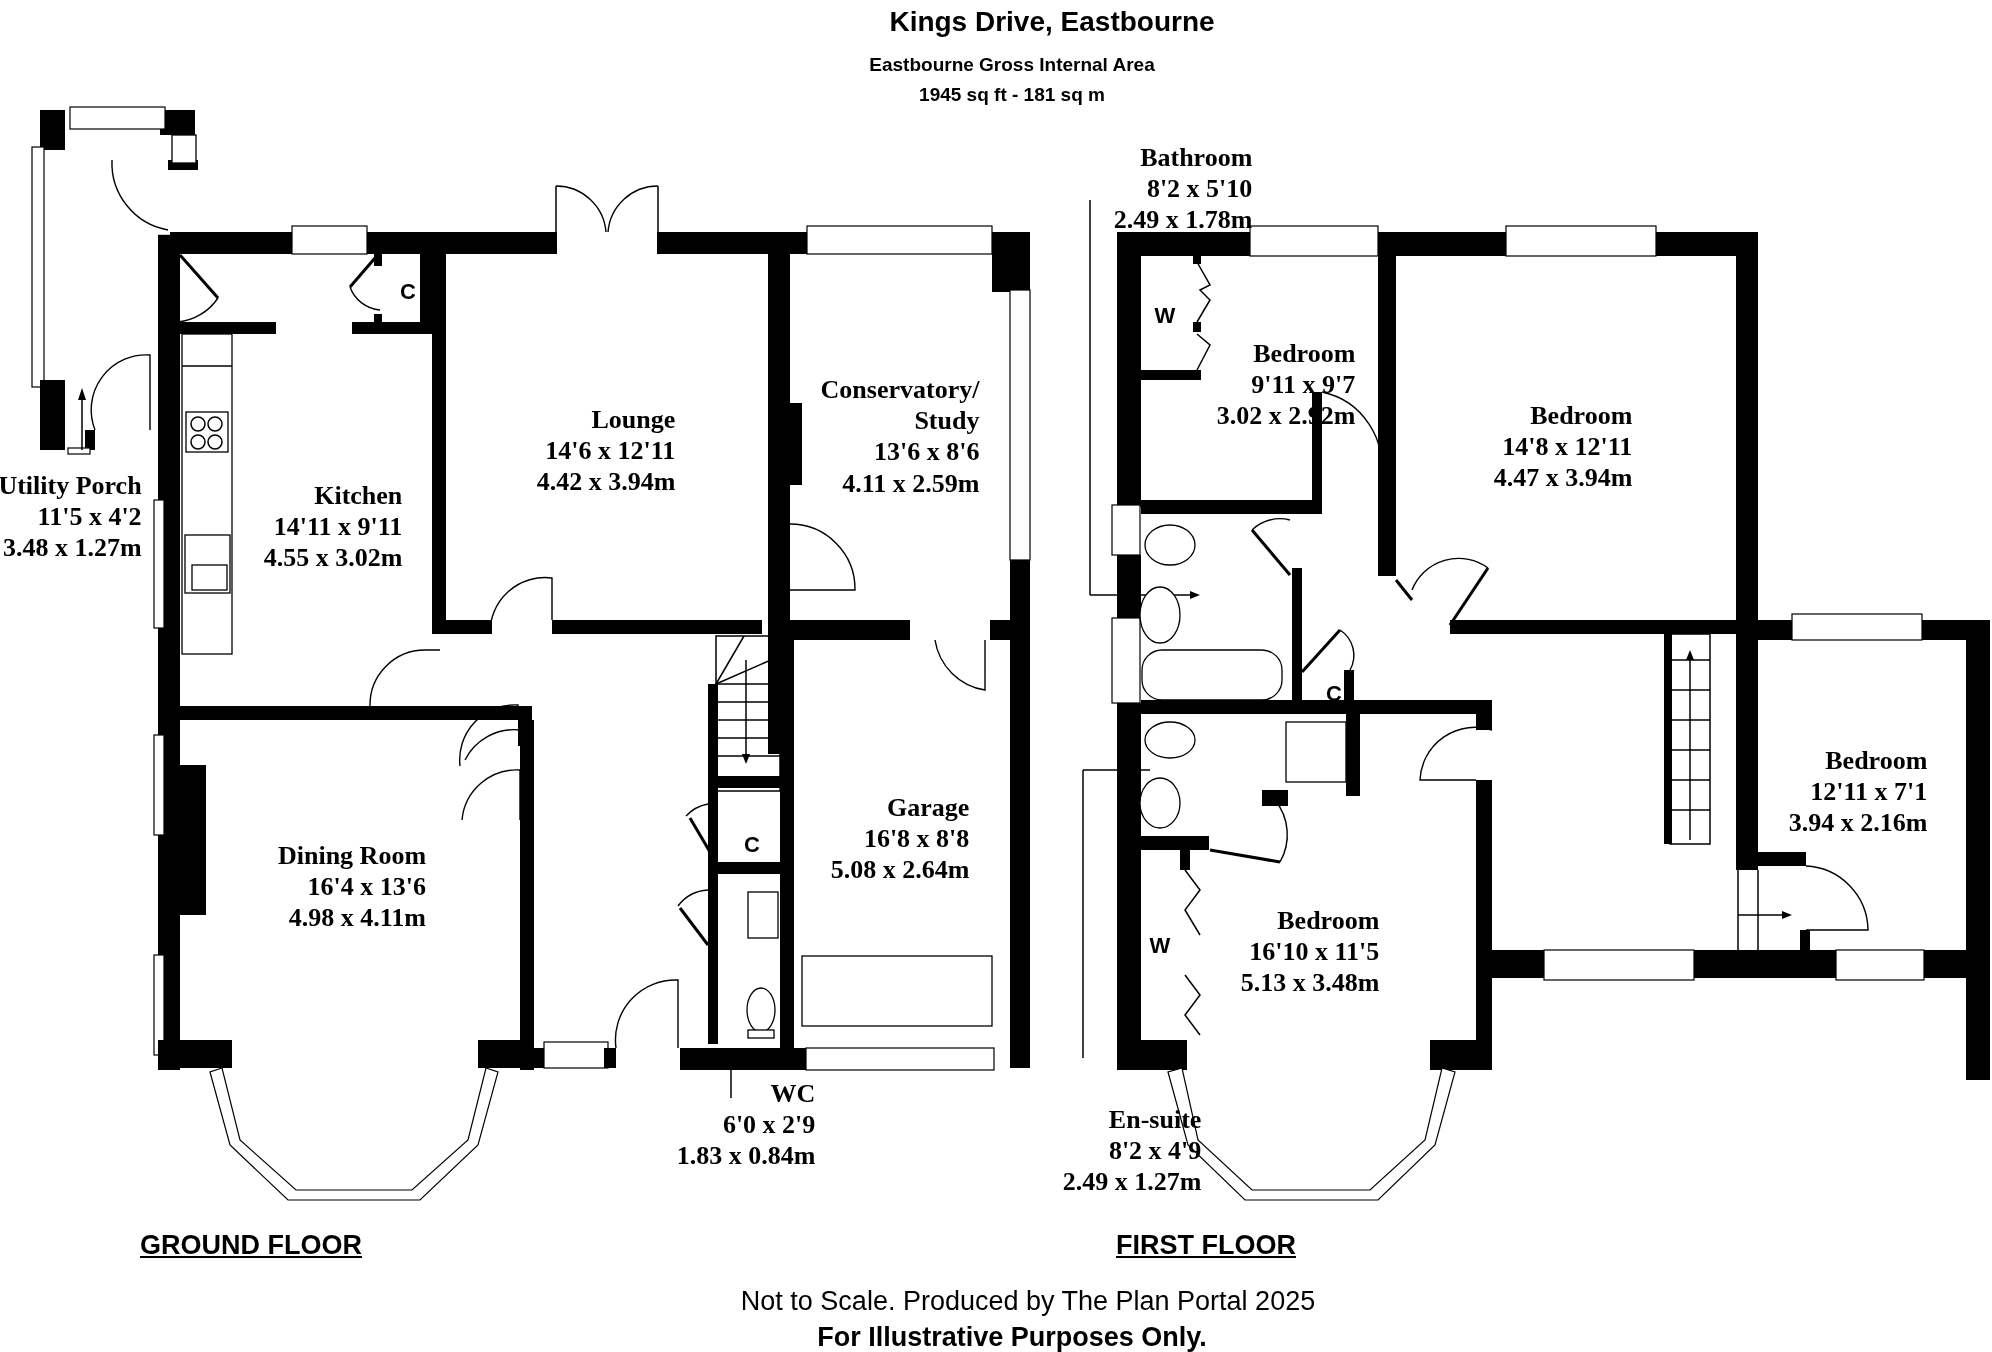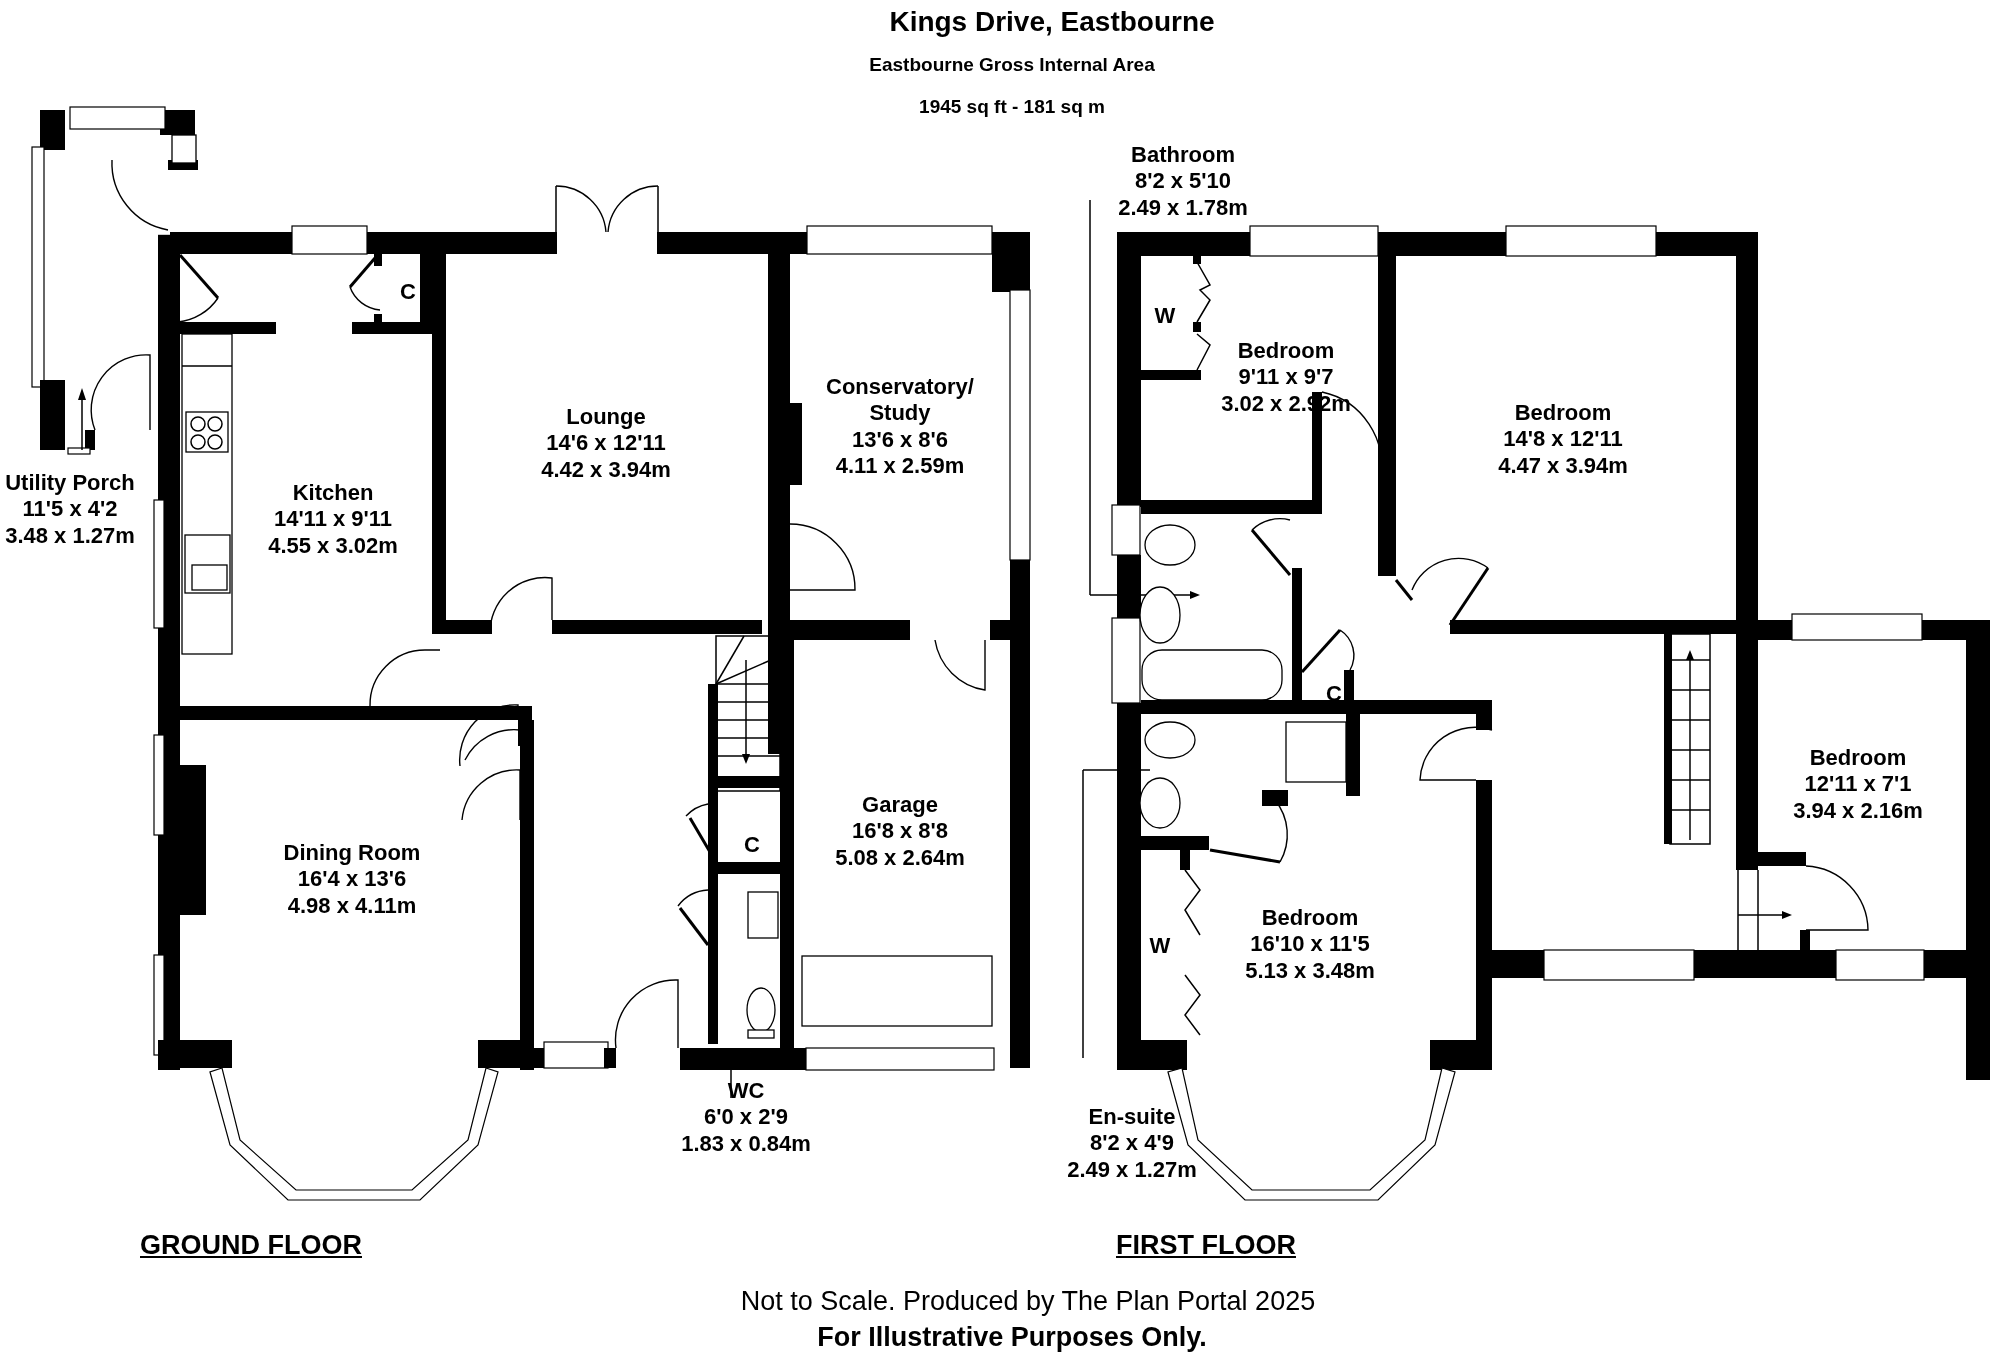--- a/index.html
+++ b/index.html
@@ -5,40 +5,40 @@
   html, body { margin: 0; padding: 0; background: #ffffff; }
   body { width: 1992px; height: 1352px; position: relative; overflow: hidden;
          font-family: "Liberation Sans", sans-serif; color: #000; }
   svg.plan { position: absolute; left: 0; top: 0; width: 1992px; height: 1352px; }
   .wall { fill: #000; }
   .thin { fill: none; stroke: #000; stroke-width: 1.5; }
   .win  { fill: #fff; stroke: #000; stroke-width: 1.2; }
   .fix  { fill: #fff; stroke: #000; stroke-width: 1.3; }
   .arc  { fill: none; stroke: #000; stroke-width: 1.4; }
   .door { stroke: #000; stroke-width: 3; }
-  .lbl { position: absolute; text-align: center; font-weight: bold; line-height: 1.2;
-         font-size: 22px; transform: translateX(-50%); white-space: nowrap; }
+  .lbl { position: absolute; text-align: right; font-weight: bold; line-height: 1.2;
+         font-size: 26px; transform: translateX(-50%); white-space: nowrap; font-family: Liberation Serif, serif; }
   .lbl span { display: block; }
   .small-tag { position: absolute; font-weight: bold; font-size: 22px; transform: translate(-50%,-50%); }
   .title { position: absolute; left: 1052px; top: 6px; transform: translateX(-50%);
            font-size: 28px; font-weight: bold; white-space: nowrap; }
   .subtitle { position: absolute; left: 1012px; transform: translateX(-50%); font-size: 19px;
               font-weight: bold; white-space: nowrap; }
   .floor-name { position: absolute; font-size: 27px; font-weight: bold; white-space: nowrap; text-decoration: underline; }
   .footer1 { position: absolute; left: 1012px; top: 1286px; transform: translateX(-50%);
              font-size: 27px; white-space: nowrap; margin-left: 16px; }
   .footer2 { position: absolute; left: 1012px; top: 1322px; transform: translateX(-50%);
              font-size: 27px; font-weight: bold; white-space: nowrap; }
 </style>
 </head>
 <body>
 
 <div class="title">Kings Drive, Eastbourne</div>
 <div class="subtitle" style="top:54px">Eastbourne Gross Internal Area</div>
-<div class="subtitle" style="top:96px">1945 sq ft - 181 sq m</div>
+<div class="subtitle" style="top:84px">1945 sq ft - 181 sq m</div>
 
 <svg class="plan" viewBox="0 0 1992 1352">
 
   <g>
 
     <rect class="wall" x="40" y="110" width="25" height="40"></rect>
     <rect class="wall" x="160" y="110" width="35" height="25"></rect>
     <rect class="wall" x="40" y="110" width="25" height="30"></rect>
     <rect class="win" x="70" y="107" width="95" height="22"></rect>
     <rect class="win" x="32" y="147" width="12" height="240"></rect>

